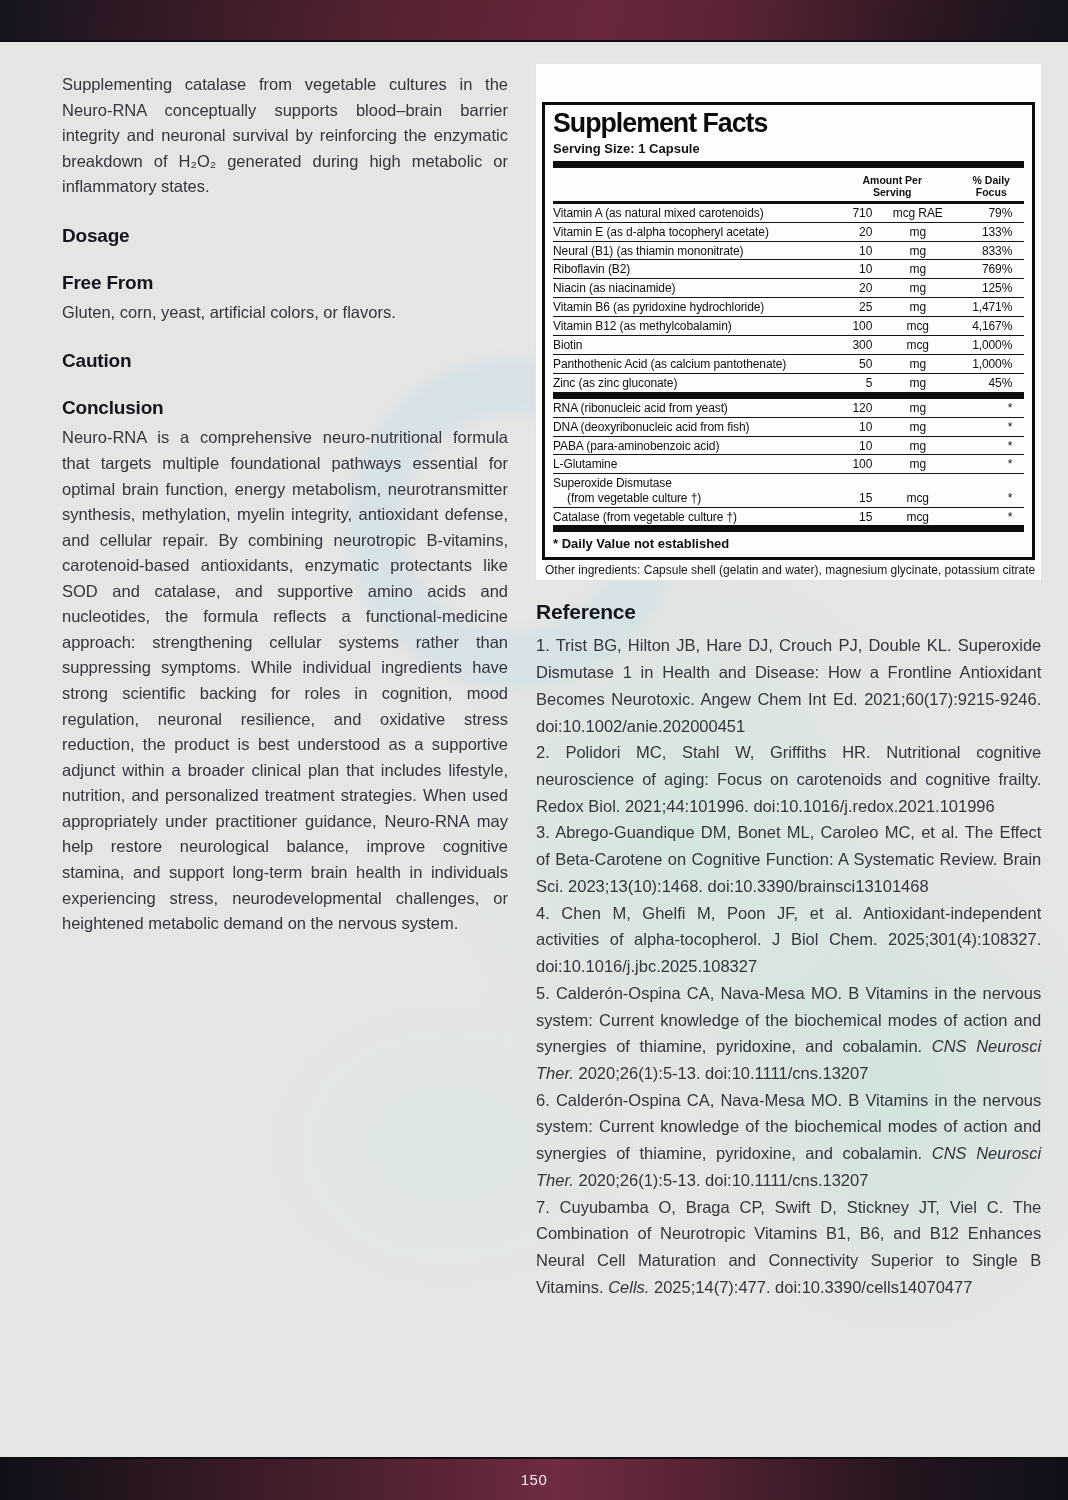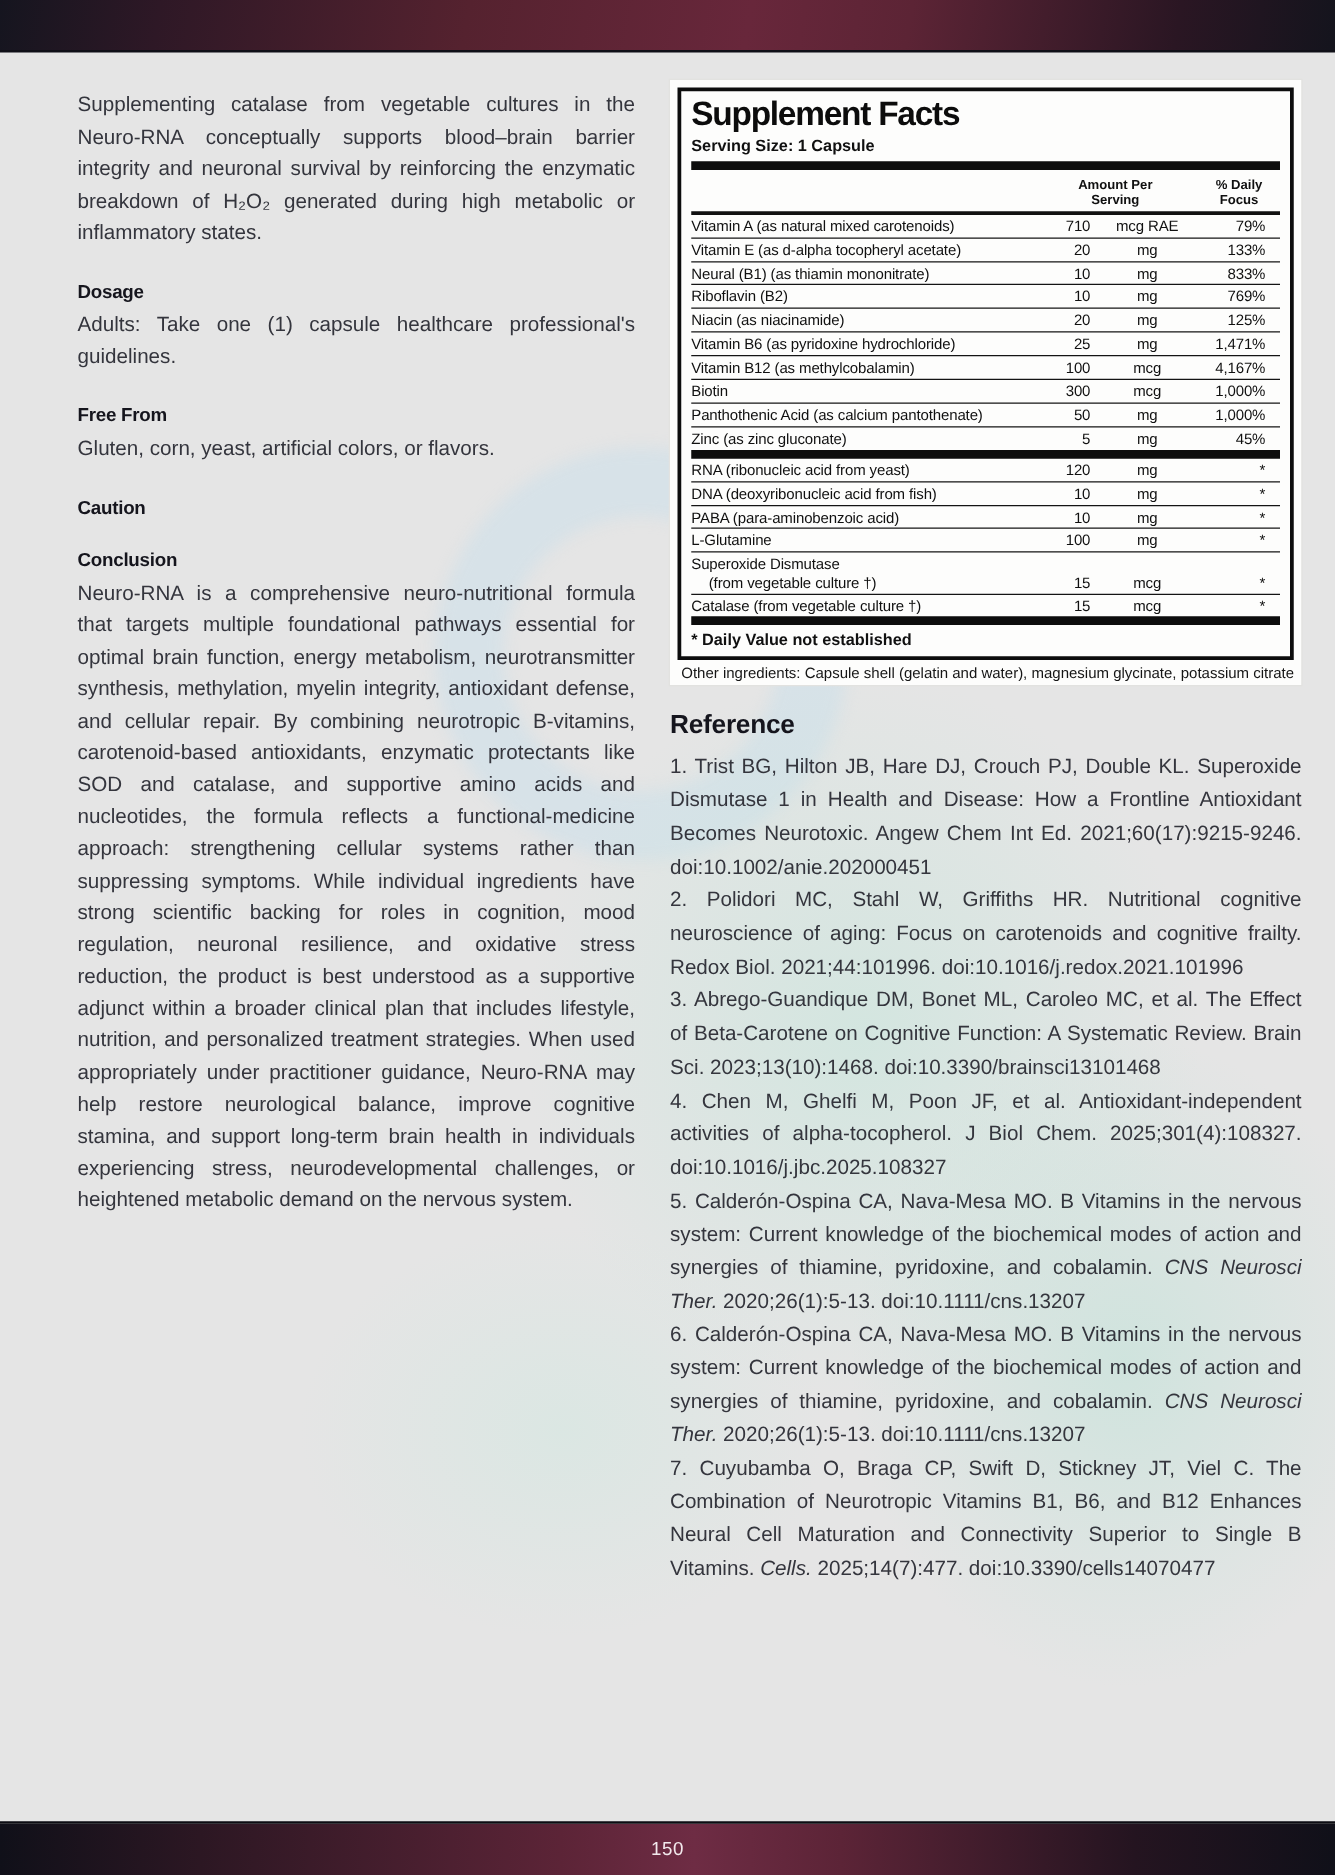--- a/index.html
+++ b/index.html
@@ -49,33 +49,34 @@
     padding: 64px 60px 0 62px;
   }
   .col-left { flex: 0 0 446px; }
   .col-right { flex: 1; }
   .body-text {
     font-size:16.5px; line-height:1.55; color:#34353d;
     text-align: justify;
   }
   .intro { margin-top:8px; }
   .section-heading {
-    font-size:15px; font-weight:700; color:#15151d;
+    font-size:19px; font-weight:700; color:#15151d;
     letter-spacing:-0.2px; margin: 25px 0 6px 0;
   }
   
   .sf-wrap {
     background:#fdfdfc;
     box-shadow: 0 0 0 1px #e2e2e0;
     padding: 6px 6px 2px 6px;
   }
   .sf-inner {
     border: 3.5px solid #0d0d0d;
     padding: 4px 8px 3px 8px;
     color:#101010;
+    margin-top:32px;
   }
   .sf-title {
     font-size:27px; font-weight:800; letter-spacing:-1px; color:#0c0c0c;
     transform: scaleX(0.99); transform-origin:left center; line-height:1.1;
   }
   .sf-serving { font-size:13px; font-weight:700; margin:2px 0 5px 0; }
   .sf-thickbar { height:7px; background:#0d0d0d; }
   .sf-thickbar.mid { margin:0; }
   .sf-grid { display:grid; grid-template-columns: 1fr 132px 66px; align-items:end; }
   .sf-header { border-bottom:3px solid #111; padding:4px 0 3px 0; margin-top:2px; }
@@ -121,21 +122,20 @@
   </div>
 
   <div class="content">
 
     <div class="col-left">
       <p class="body-text intro">Supplementing catalase from vegetable cultures in the Neuro-RNA conceptually supports blood–brain barrier integrity and neuronal survival by reinforcing the enzymatic breakdown of H₂O₂ generated during high metabolic or inflammatory states.</p>
       <div>
 
           <section class="text-section">
             <h3 class="section-heading">Dosage</h3>
-            <p class="body-text">Adults: Take one (1) capsule healthcare professional's guidelines.</p>
           </section>
 
           <section class="text-section">
             <h3 class="section-heading">Free From</h3>
             <p class="body-text">Gluten, corn, yeast, artificial colors, or flavors.</p>
           </section>
 
           <section class="text-section">
             <h3 class="section-heading">Caution</h3>
           </section>

